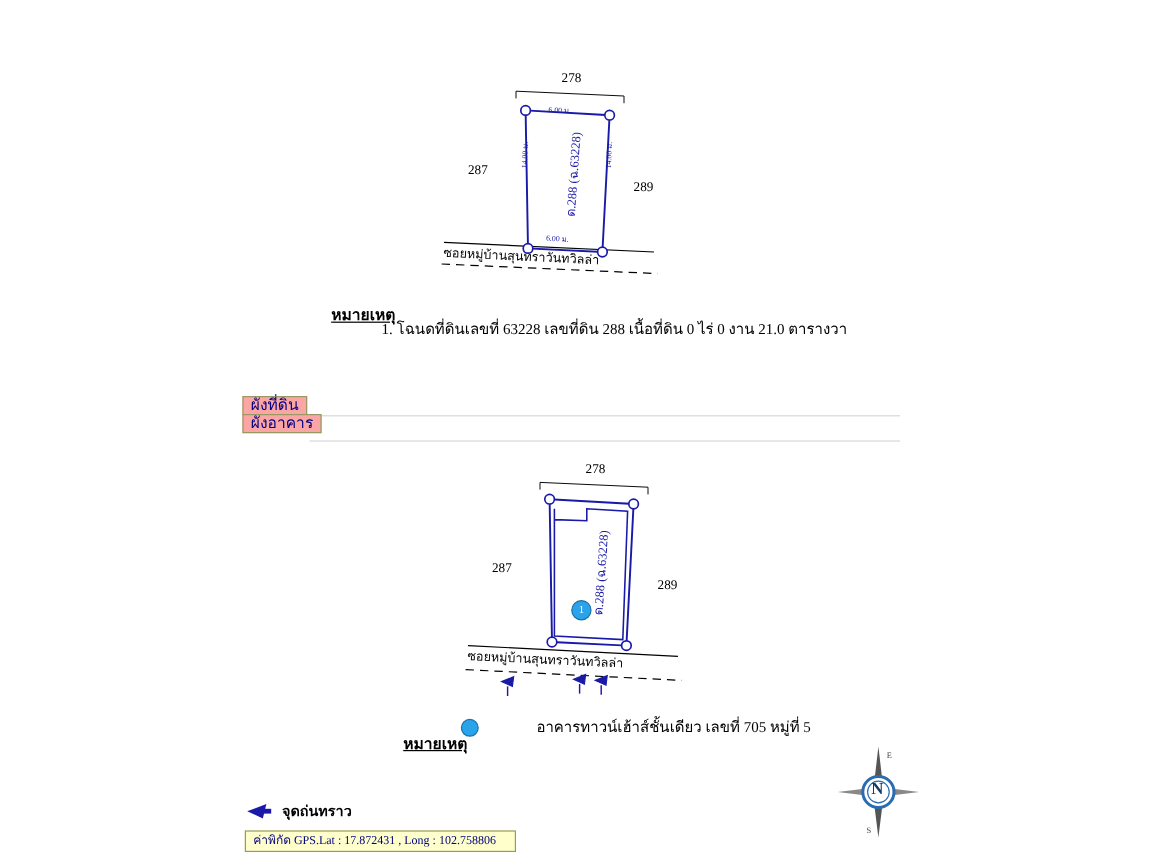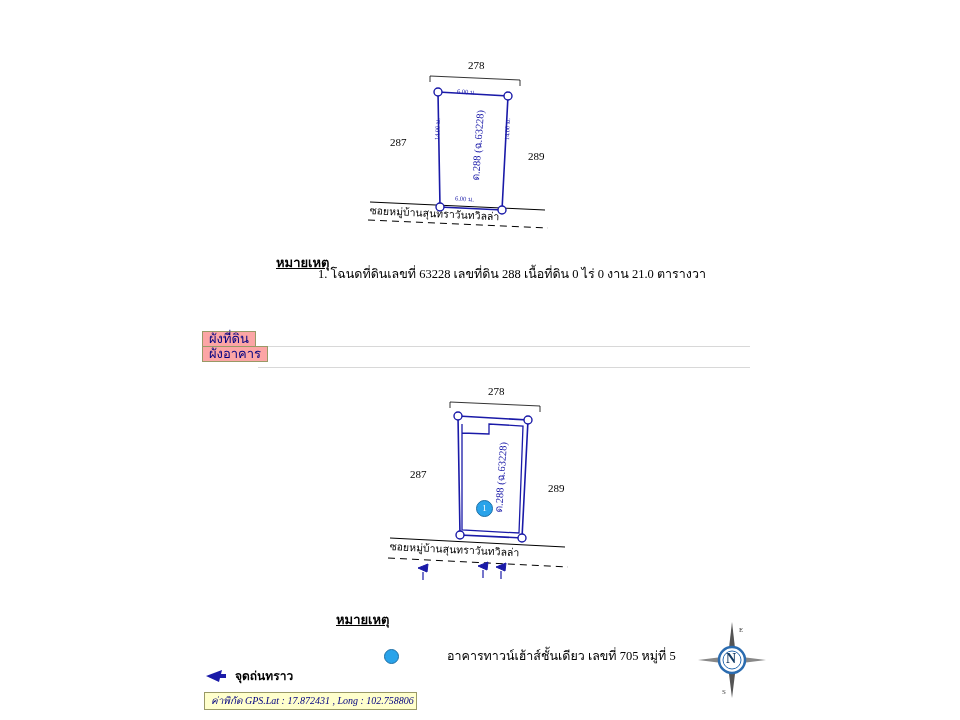--- a/index.html
+++ b/index.html
@@ -83,24 +83,23 @@
   .photo-label {
     font-size: 12px;
     font-weight: bold;
     white-space: nowrap;
   }
   .gps-box {
     background: #ffffcc;
     border: 1px solid #999966;
     color: #000080;
     font-size: 10px;
-    padding: 2px 2px 3px 6px;
-    white-space: nowrap;
-    font-family: "Liberation Serif", serif;
-    font-style: italic;
+    padding: 2px 16px 3px 6px;
+    white-space: nowrap;
+    font-family: "Liberation Serif", serif;
   }
 </style>
 </head>
 <body>
 
 <div class="page">
 
   <div class="abs" style="left:330px; top:50px; width:300px; height:200px;">
     <svg class="plot-svg" width="300" height="200" viewBox="0 0 300 200">
 
@@ -187,21 +186,21 @@
     <div class="abs" style="left:198px; top:92px; font-size:11px;">289</div>
 
     <div class="abs" style="left:140px; top:122px; font-size:10.5px; color:#1a1aa8; transform:rotate(-86deg); transform-origin:left top; white-space:nowrap;">ด.288 (ฉ.63228)</div>
 
     <div class="abs" style="left:40px; top:148px; font-size:10.5px; transform:rotate(2.8deg); transform-origin:left top; white-space:nowrap;">ซอยหมู่บ้านสุนทราวันทวิลล่า</div>
   </div>
 
   <div class="abs" style="left:336px; top:609px;">
     <span class="note-title">หมายเหตุ</span>
   </div>
-  <div class="abs legend-row" style="left:384px; top:646px;gap:48px;">
+  <div class="abs legend-row" style="left:384px; top:596px;gap:48px;">
     <span class="legend-dot"></span>
     <span class="legend-label">อาคารทาวน์เฮ้าส์ชั้นเดียว  เลขที่ 705  หมู่ที่ 5</span>
   </div>
 
   <div class="abs photo-row" style="left:204px; top:666px;">
     <svg width="24" height="16" viewBox="0 0 24 16">
       <path d="M2,8 L18,2 L15,14 Z" fill="#1a1aa8"></path>
       <rect x="16" y="6" width="6" height="4" fill="#1a1aa8"></rect>
     </svg>
     <span class="photo-label">จุดถ่นทราว</span>

